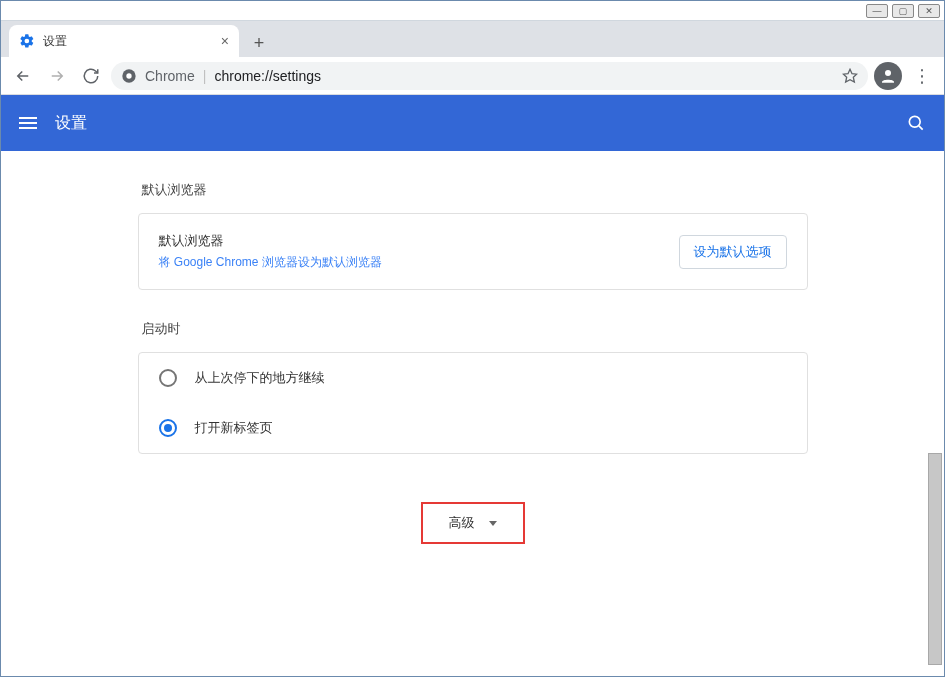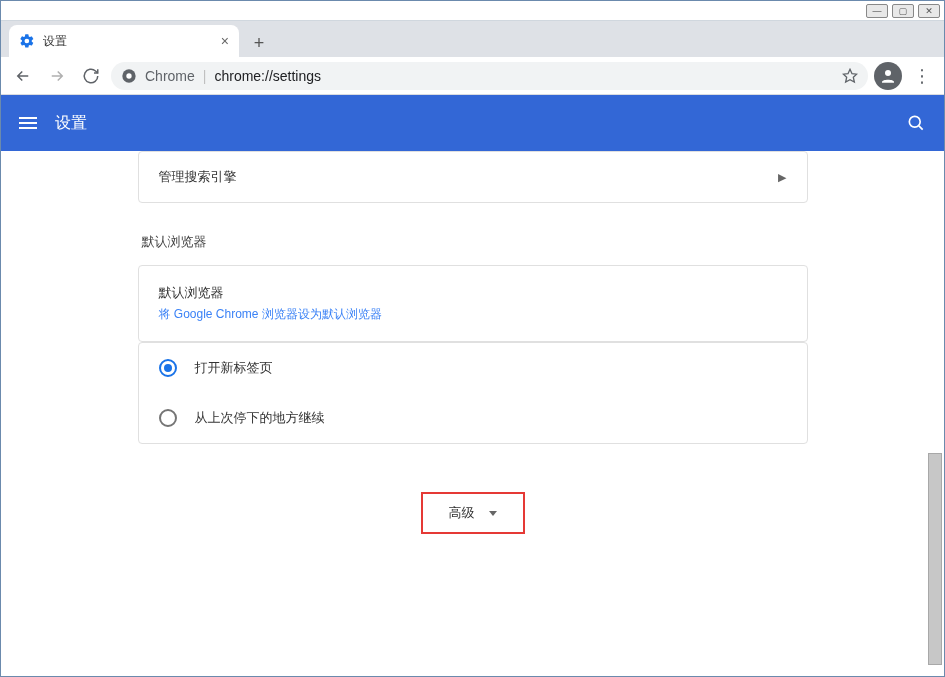--- a/index.html
+++ b/index.html
@@ -140,47 +140,43 @@
     <svg width="20" height="20" viewBox="0 0 24 24" fill="none" stroke="#fff" stroke-width="2">
         <circle cx="10.5" cy="10.5" r="6.5"></circle>
         <line x1="20" y1="20" x2="15.5" y2="15.5"></line>
       </svg>
   </div>
 </div>
 
 <div class="content-wrap">
   <div class="content">
 
-    <div class="card">
-      <div class="row clickable">
-        <span>管理搜索引擎</span>
-        <span class="arrow-right">▶</span>
-      </div>
-    </div>
 
     <div class="section-label">默认浏览器</div>
 
     <div class="card">
       <div class="default-row">
         <div class="default-text">
           <div class="t1">默认浏览器</div>
           <div class="t2">将 Google Chrome 浏览器设为默认浏览器</div>
         </div>
+        <button class="make-default-btn">设为默认选项</button>
       </div>
     </div>
 
+    <div class="section-label">启动时</div>
 
     <div class="card">
       <div class="radio-row">
+        <div class="radio"></div>
+        <span>从上次停下的地方继续</span>
+      </div>
+      <div class="radio-row">
         <div class="radio checked"></div>
         <span>打开新标签页</span>
-      </div>
-      <div class="radio-row">
-        <div class="radio"></div>
-        <span>从上次停下的地方继续</span>
       </div>
     </div>
 
     <div class="advanced-wrap">
       <div class="advanced-btn">
         <span>高级</span>
         <span class="caret-down"></span>
       </div>
     </div>
 

